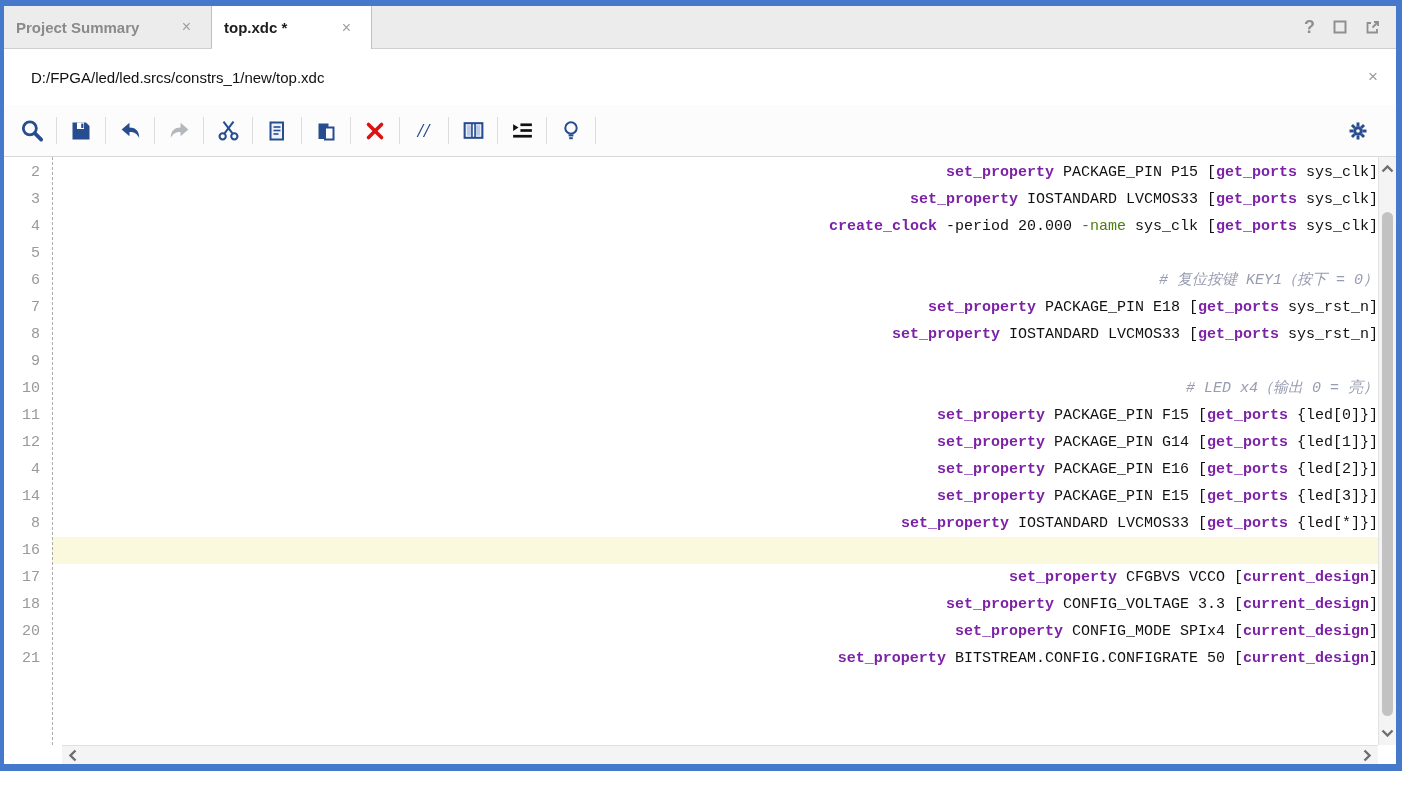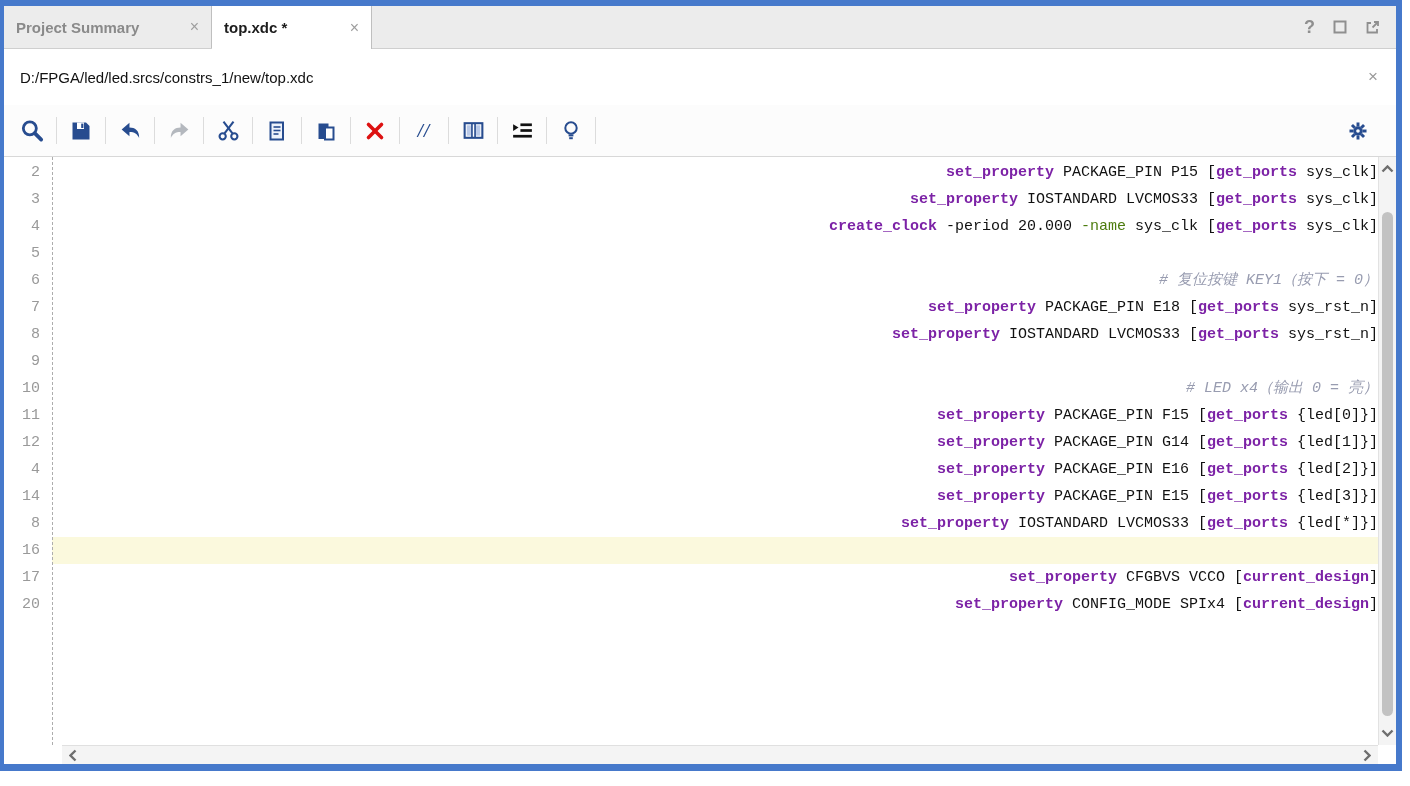--- a/index.html
+++ b/index.html
@@ -6,32 +6,32 @@
   html,body { width:1410px; height:786px; background:#ffffff; overflow:hidden;
               font-family:"Liberation Sans", sans-serif; }
 
   .window { position:absolute; left:0; top:0; width:1402px; height:771px;
             border:solid #4679cb; border-width:6px 6px 7px 4px;
             background:#ffffff; display:flex; flex-direction:column; }
 
   
   .tabbar { height:43px; flex:none; background:#ececec; display:flex; align-items:stretch;
             border-bottom:1px solid #cfcfcf; }
-  .tab { display:flex; align-items:center; padding:0 10px 0 12px; font-size:15px; font-weight:bold;gap:9px; }
+  .tab { display:flex; align-items:center; padding:0 18px 0 12px; font-size:15px; font-weight:bold;gap:9px; }
   .tab-inactive { width:208px; color:#8a8a8a; border-right:1px solid #bfbfbf; }
   .tab-active { width:160px; color:#1c1c1c; background:#ffffff; border-right:1px solid #bfbfbf;
                 position:relative; margin-bottom:-1px; z-index:2; }
   .tab-close { margin-left:auto; color:#9e9e9e; font-size:16px; font-weight:normal; cursor:pointer; padding:0 2px; }
   .winctl { margin-left:auto; display:flex; align-items:center; gap:18px; padding-right:16px; }
   .help-glyph { color:#8f8f8f; font-size:18px; font-weight:bold; cursor:pointer; }
   .ctl-btn { display:flex; align-items:center; cursor:pointer; }
 
   
   .pathbar { height:56px; flex:none; background:#ffffff; display:flex; align-items:center;
-             padding:0 18px 0 16px; }
+             padding:0 18px 0 27px; }
   .path-text { font-size:15px; color:#111111; }
   .path-close { margin-left:auto; color:#9a9a9a; font-size:17px; cursor:pointer; }
 
   
   .toolbar { height:52px; flex:none; background:#fcfcfc; border-bottom:1px solid #d8d8d8;
              display:flex; align-items:center; padding-left:6px; }
   .tbtn { width:44px; height:36px; display:flex; align-items:center; justify-content:center; cursor:pointer; }
   .tsep { width:1px; height:27px; background:#dcdcdc; margin:0 2px; flex:none; }
   .comment-glyph { font-size:19px; font-weight:bold; font-style:italic; color:#274c8f;
                    font-family:"Liberation Serif", serif; letter-spacing:1px; }
@@ -228,21 +228,23 @@
         <div class="code-row"><span class="line-num">8</span><span class="line-body"><span class="tok-kw">set_property</span><span class="tok-txt"> IOSTANDARD LVCMOS33 [</span><span class="tok-kw">get_ports</span><span class="tok-txt"> sys_rst_n]</span></span></div>
         <div class="code-row"><span class="line-num">9</span><span class="line-body"></span></div>
         <div class="code-row"><span class="line-num">10</span><span class="line-body"><span class="tok-cmt"># LED x4（输出 0 = 亮）</span></span></div>
         <div class="code-row"><span class="line-num">11</span><span class="line-body"><span class="tok-kw">set_property</span><span class="tok-txt"> PACKAGE_PIN F15 [</span><span class="tok-kw">get_ports</span><span class="tok-txt"> {led[0]}]</span></span></div>
         <div class="code-row"><span class="line-num">12</span><span class="line-body"><span class="tok-kw">set_property</span><span class="tok-txt"> PACKAGE_PIN G14 [</span><span class="tok-kw">get_ports</span><span class="tok-txt"> {led[1]}]</span></span></div>
         <div class="code-row"><span class="line-num">4</span><span class="line-body"><span class="tok-kw">set_property</span><span class="tok-txt"> PACKAGE_PIN E16 [</span><span class="tok-kw">get_ports</span><span class="tok-txt"> {led[2]}]</span></span></div>
         <div class="code-row"><span class="line-num">14</span><span class="line-body"><span class="tok-kw">set_property</span><span class="tok-txt"> PACKAGE_PIN E15 [</span><span class="tok-kw">get_ports</span><span class="tok-txt"> {led[3]}]</span></span></div>
         <div class="code-row"><span class="line-num">8</span><span class="line-body"><span class="tok-kw">set_property</span><span class="tok-txt"> IOSTANDARD LVCMOS33 [</span><span class="tok-kw">get_ports</span><span class="tok-txt"> {led[*]}]</span></span></div>
         <div class="code-row"><span class="line-num">16</span><span class="line-body hl"></span></div>
         <div class="code-row"><span class="line-num">17</span><span class="line-body"><span class="tok-kw">set_property</span><span class="tok-txt"> CFGBVS VCCO [</span><span class="tok-kw">current_design</span><span class="tok-txt">]</span></span></div>
+        <div class="code-row"><span class="line-num">18</span><span class="line-body"><span class="tok-kw">set_property</span><span class="tok-txt"> CONFIG_VOLTAGE 3.3 [</span><span class="tok-kw">current_design</span><span class="tok-txt">]</span></span></div>
         <div class="code-row"><span class="line-num">20</span><span class="line-body"><span class="tok-kw">set_property</span><span class="tok-txt"> CONFIG_MODE SPIx4 [</span><span class="tok-kw">current_design</span><span class="tok-txt">]</span></span></div>
+        <div class="code-row"><span class="line-num">21</span><span class="line-body"><span class="tok-kw">set_property</span><span class="tok-txt"> BITSTREAM.CONFIG.CONFIGRATE 50 [</span><span class="tok-kw">current_design</span><span class="tok-txt">]</span></span></div>
       </div>
 
     <div class="v-scroll">
       <div class="v-arrow v-up">
         <svg width="13" height="8" viewBox="0 0 13 8">
             <path d="M1.5 6.5 L6.5 1.5 L11.5 6.5" fill="none" stroke="#6e6e6e" stroke-width="2.4"></path>
           </svg>
       </div>
       <div class="v-thumb"></div>
       <div class="v-arrow v-down">

